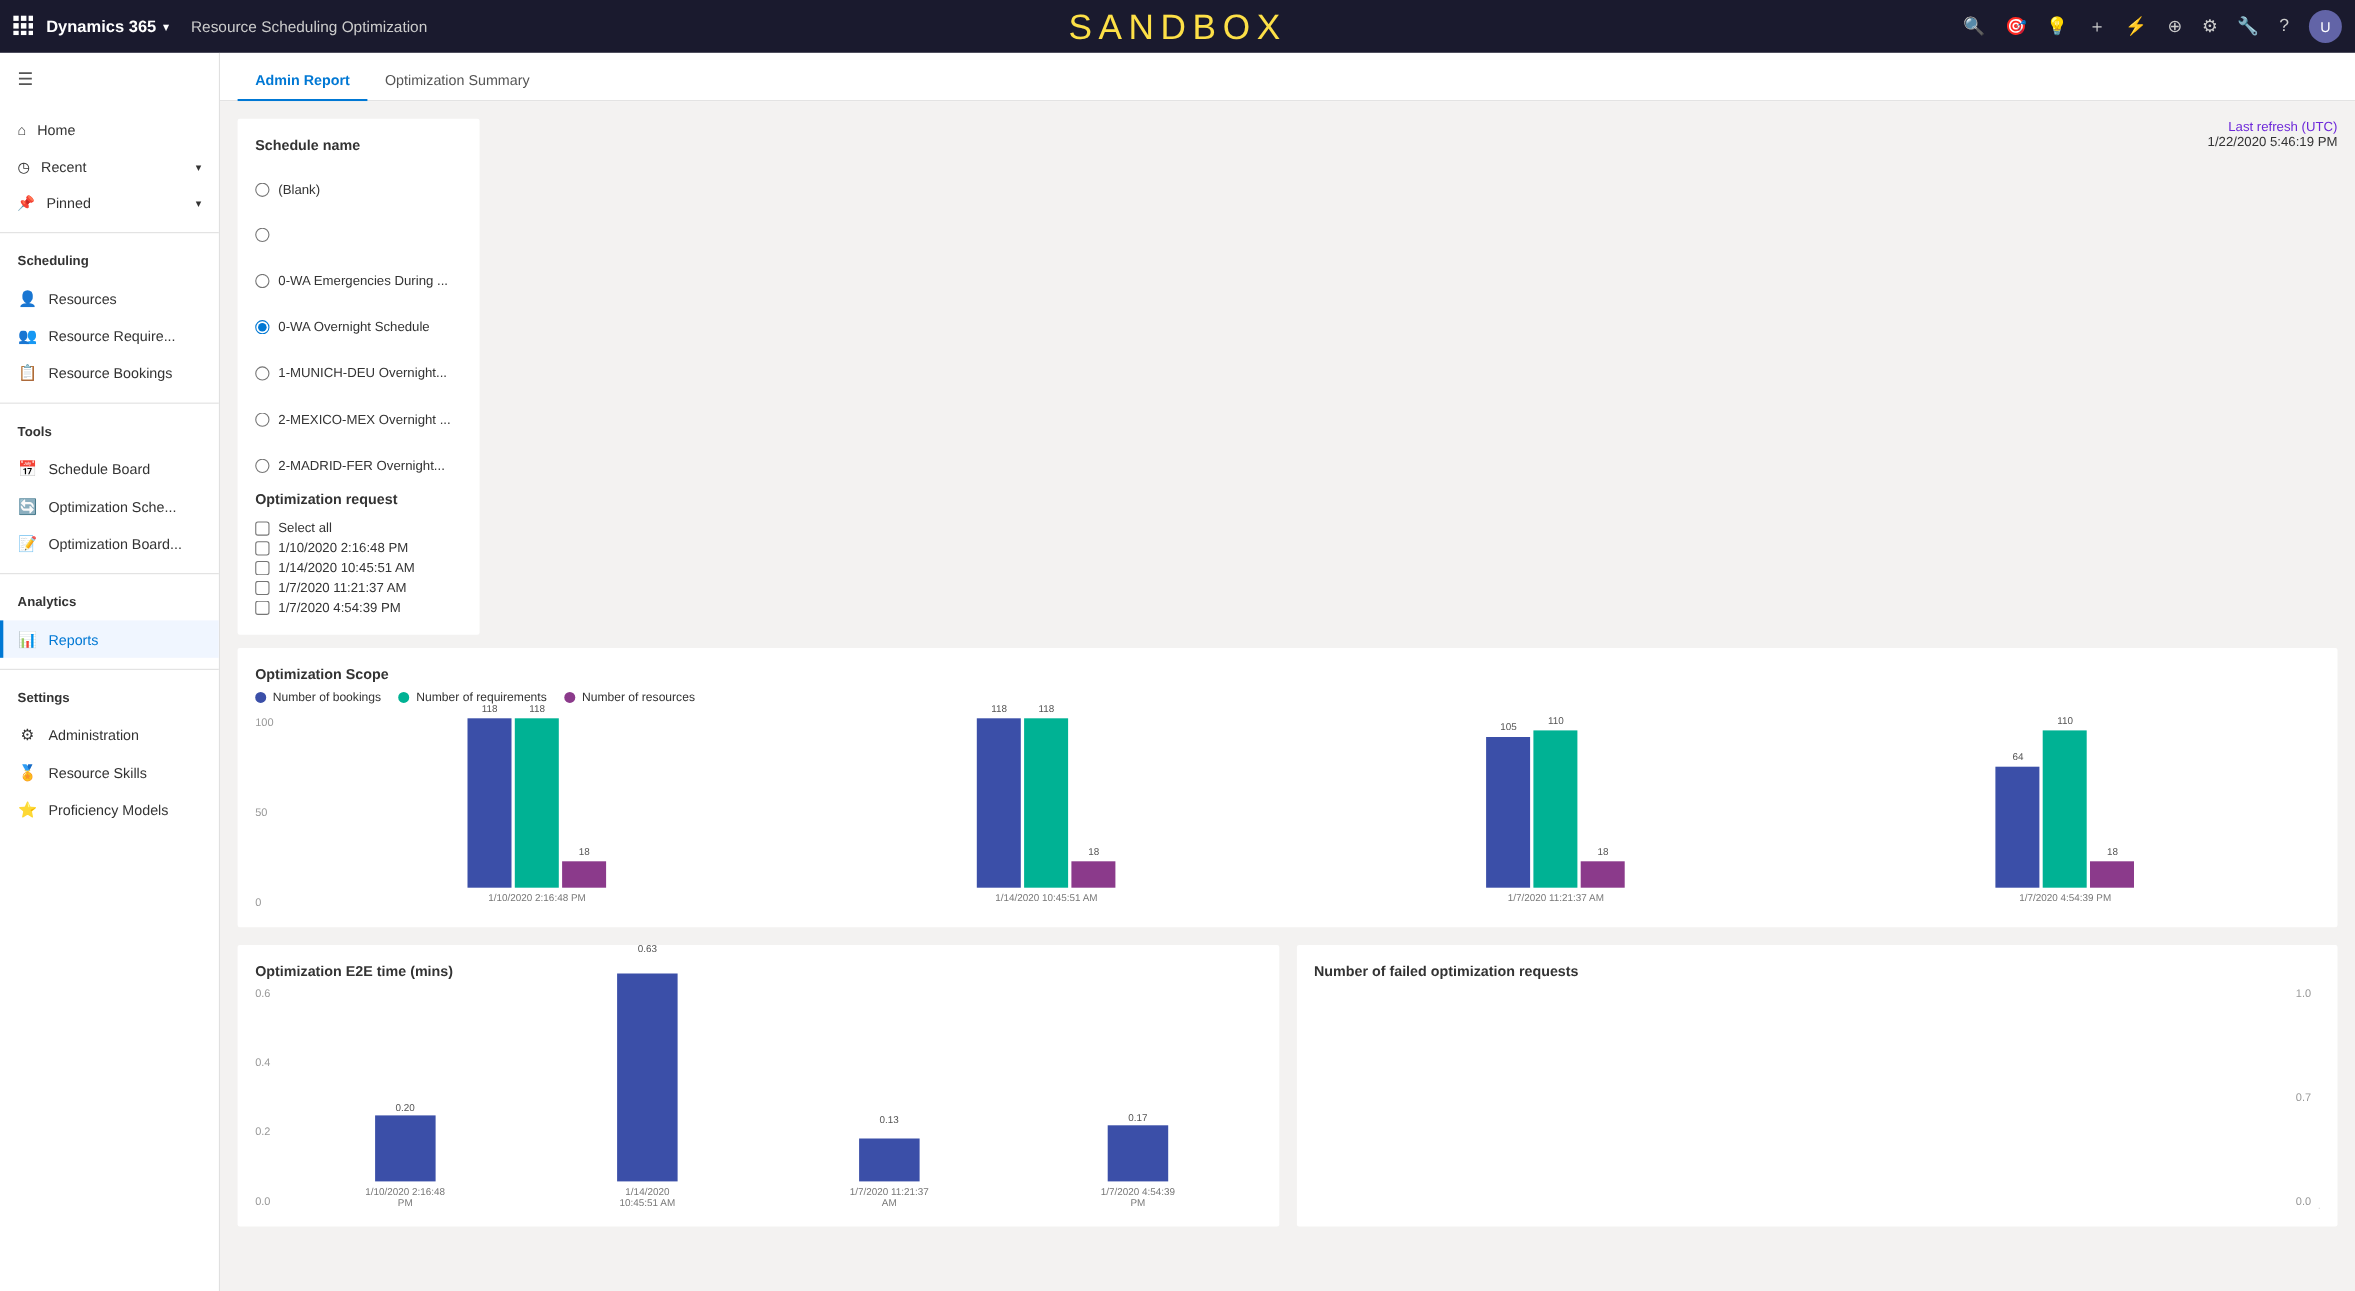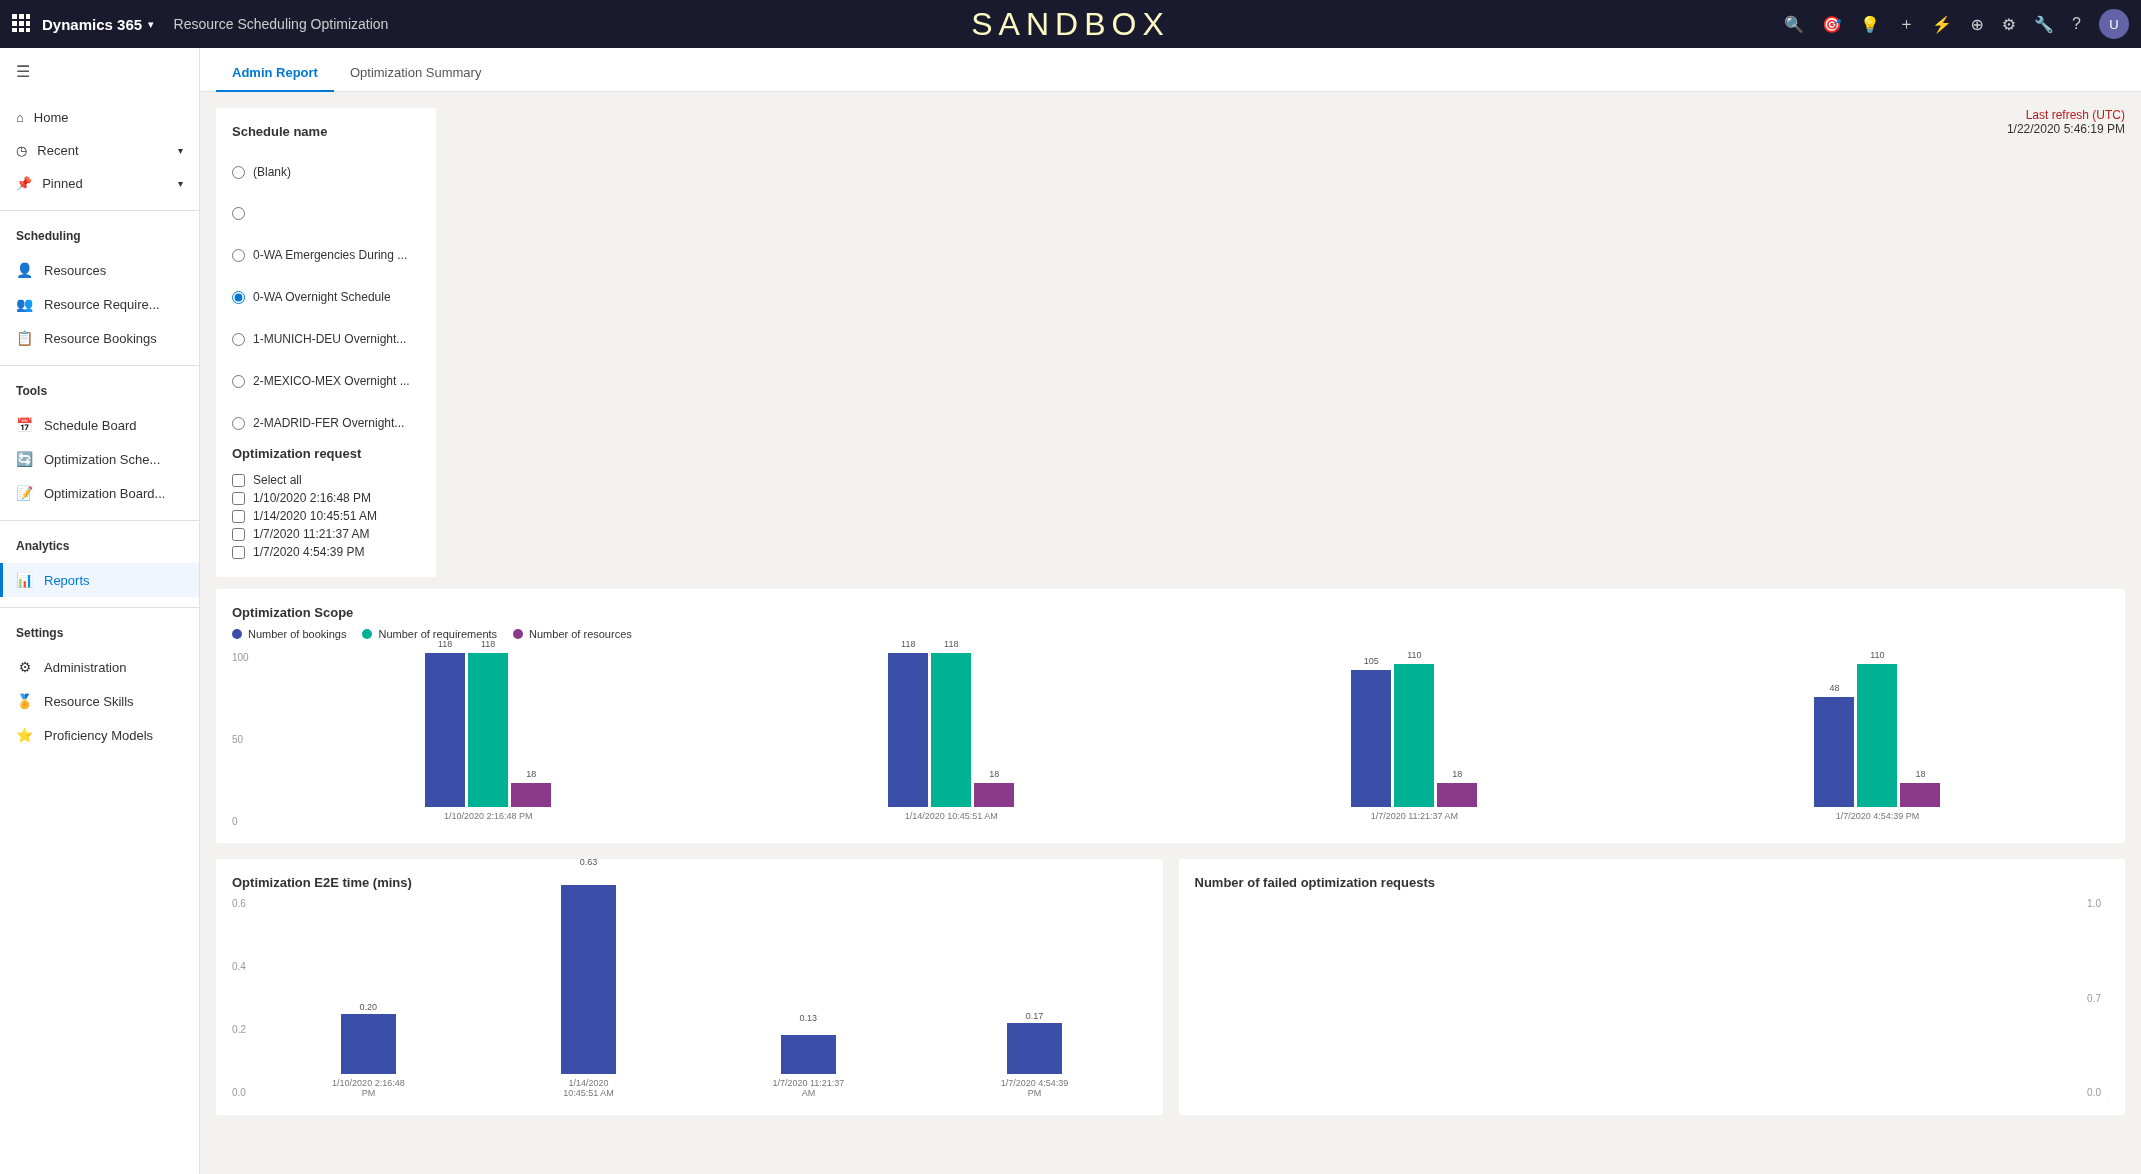--- a/index.html
+++ b/index.html
@@ -12,21 +12,21 @@
       height: 48px;
       display: flex;
       align-items: center;
       padding: 0 12px;
       flex-shrink: 0;
     }
     .top-nav .grid-icon { margin-right: 12px; cursor: pointer; }
     .top-nav .app-name { font-size: 15px; font-weight: 600; margin-right: 6px; }
     .top-nav .app-chevron { font-size: 11px; margin-right: 20px; cursor: pointer; }
     .top-nav .page-title { font-size: 14px; color: #ccc; margin-right: auto; }
-    .top-nav .sandbox-title { position: absolute; left: 50%; transform: translateX(-50%); font-size: 32px; font-weight: 300; letter-spacing: 6px; color: #fef9c3; pointer-events: none; }
+    .top-nav .sandbox-title { position: absolute; left: 50%; transform: translateX(-50%); font-size: 32px; font-weight: 300; letter-spacing: 6px; color: #fde047; pointer-events: none; }
     .top-nav .nav-icons { display: flex; gap: 18px; align-items: center; color: #ccc; font-size: 16px; }
     .top-nav .nav-icons span { cursor: pointer; }
     .top-nav .avatar { width: 30px; height: 30px; border-radius: 50%; background: #6264a7; display: flex; align-items: center; justify-content: center; color: #fff; font-size: 13px; cursor: pointer; }
 
     
     .main-layout { display: flex; flex: 1; overflow: hidden; }
 
     
     .sidebar { width: 200px; background: #fff; border-right: 1px solid #e0e0e0; display: flex; flex-direction: column; overflow-y: auto; flex-shrink: 0; }
     .sidebar-hamburger { padding: 14px 16px; cursor: pointer; font-size: 16px; color: #555; }
@@ -51,21 +51,21 @@
     .report-area { flex: 1; overflow-y: auto; padding: 16px; background: #f3f2f1; }
 
     .report-header { display: flex; justify-content: space-between; align-items: flex-start; margin-bottom: 12px; }
     .filter-panel { background: #fff; padding: 16px; border-radius: 2px; min-width: 220px; }
     .filter-title { font-weight: 600; font-size: 13px; margin-bottom: 10px; color: #333; }
     .radio-item { display: flex; align-items: flex-end; gap: 8px; padding: 2px 0; font-size: 12px; color: #333; margin-top: 24px; }
     .radio-item input[type=radio] { accent-color: #0078d4; }
     .checkbox-item { display: flex; align-items: center; gap: 8px; padding: 2px 0; font-size: 12px; color: #333; }
 
     .last-refresh { text-align: right; font-size: 12px; color: #555; }
-    .last-refresh .label { color: #b91c1c; font-size: 12px; }
+    .last-refresh .label { color: #6d28d9; font-size: 12px; }
     .last-refresh .datetime { font-size: 12px; color: #333; }
 
     
     .charts-container { display: flex; flex-direction: column; gap: 16px; }
     .chart-title { font-size: 13px; font-weight: 600; color: #333; margin-bottom: 8px; }
     .legend { display: flex; gap: 16px; margin-bottom: 12px; align-items: center; }
     .legend-item { display: flex; align-items: center; gap: 6px; font-size: 11px; color: #333; }
     .legend-dot { width: 10px; height: 10px; border-radius: 50%; }
 
     .bottom-charts { display: flex; gap: 16px; }
@@ -343,21 +343,21 @@
                     <span style="font-size:9px; color:#555; position:absolute; top:-14px;">18</span>
                     <div style="width:40px; height:24px; background:#8b3a8b;"></div>
                   </div>
                 </div>
                 <div style="font-size:9px; color:#777; margin-top:4px; text-align:center;">1/7/2020 11:21:37 AM</div>
               </div>
 
               <div style="display:flex; flex-direction:column; align-items:center;">
                 <div style="display:flex; gap:3px; align-items:flex-end; height:155px;">
                   <div style="position:relative; display:flex; flex-direction:column; align-items:center;">
-                    <span style="font-size:9px; color:#555; position:absolute; top:-14px;">48</span>
+                    <span style="font-size:9px; color:#555; position:absolute; top:-14px;">64</span>
                     <div style="width:40px; height:110px; background:#3b4fa8;"></div>
                   </div>
                   <div style="position:relative; display:flex; flex-direction:column; align-items:center;">
                     <span style="font-size:9px; color:#555; position:absolute; top:-14px;">110</span>
                     <div style="width:40px; height:143px; background:#00b294;"></div>
                   </div>
                   <div style="position:relative; display:flex; flex-direction:column; align-items:center;">
                     <span style="font-size:9px; color:#555; position:absolute; top:-14px;">18</span>
                     <div style="width:40px; height:24px; background:#8b3a8b;"></div>
                   </div>

